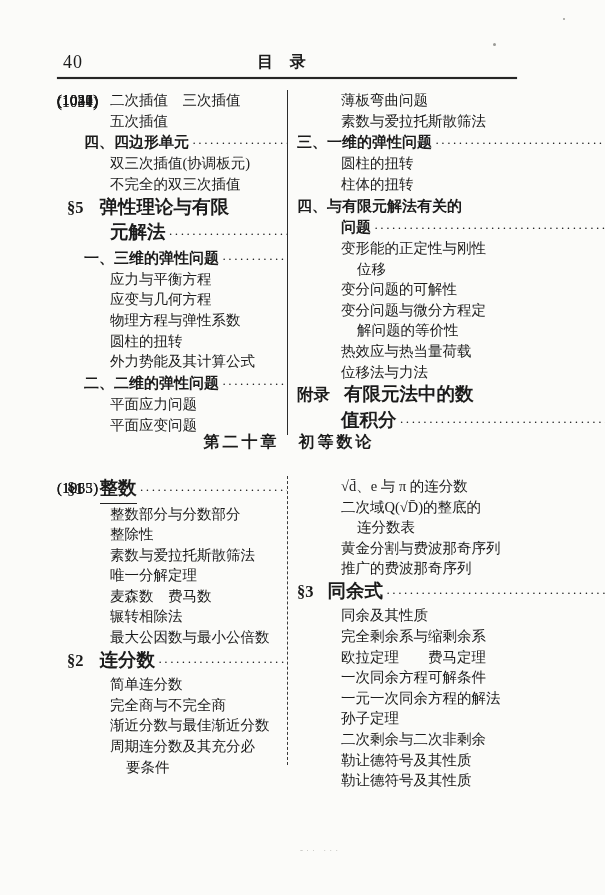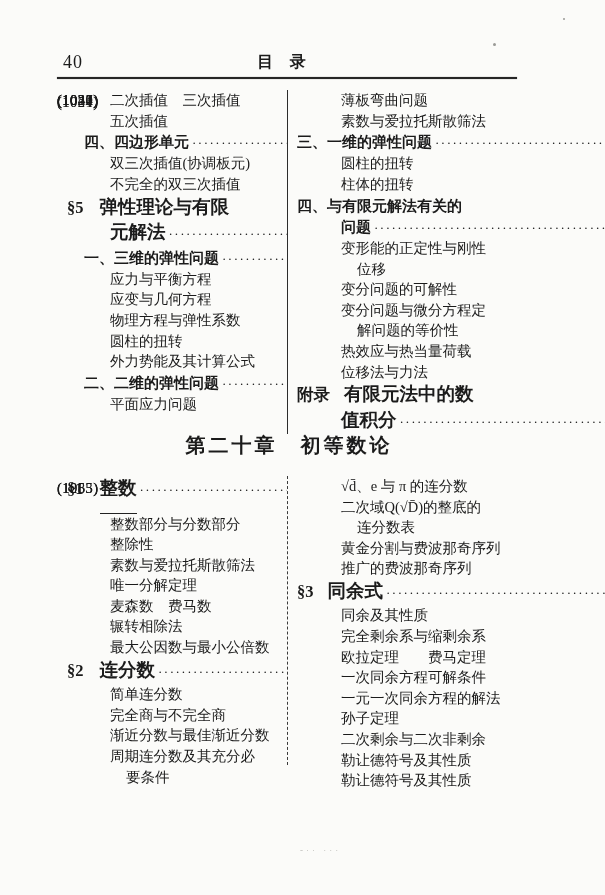--- a/index.html
+++ b/index.html
@@ -89,27 +89,27 @@
     font-size:18.5px; line-height:25.5px;
     font-weight:bold;
     font-family:"Liberation Serif", serif;
   }
   .entry.sec{ padding-left:10px; }
   .entry.sec .label{ margin-right:16px; font-size:16.5px; }
   .entry.seccont{ padding-left:53px; }
   .col.right .entry.sec{ padding-left:2px; }
   .col.right .entry.sec .label{ margin-right:14px; }
   .col.right .entry.seccont{ padding-left:46px; }
-  .text.u{ border-bottom:1.5px solid #222; padding-bottom:11px; }
+  .text.u{ border-bottom:1.5px solid #222; padding-bottom:1px; }
 
   
   .chapter{
     position:absolute; left:57px; top:432px; width:464px;
     text-align:center;
-    font-size:20px; font-weight:bold;
+    font-size:16px; font-weight:bold;
     letter-spacing:3px;
     font-family:"Liberation Sans", sans-serif;
   }
   
   .footer-mark{
     position:absolute; left:300px; top:845px;
     color:#b8b8b4; font-size:9px; letter-spacing:3px;
   }
   .speck{ position:absolute; background:#9a9a96; border-radius:50%; }
   .speck.s1{ left:493px; top:43px; width:3px; height:3px; }
@@ -178,20 +178,23 @@
         </div>
         <div class="entry secbold">
           <span class="label">二、</span>
           <span class="text">二维的弹性问题</span>
           <span class="dots">································································</span>
           <span class="page">(1030)</span>
         </div>
         <div class="entry sub">
           <span class="text">平面应力问题</span>
         </div>
+        <div class="entry sub">
+          <span class="text">平面应变问题</span>
+        </div>
       </div>
     <div class="divider solid"></div>
     <div class="col right">
         <div class="entry sub">
           <span class="text">薄板弯曲问题</span>
         </div>
         <div class="entry sub">
           <span class="text">素数与爱拉托斯散筛法</span>
         </div>
         <div class="entry secbold">

